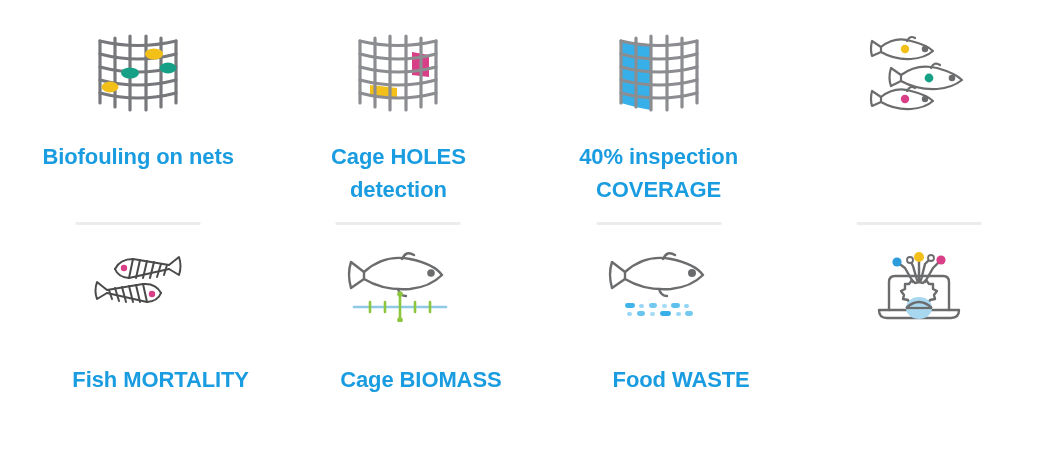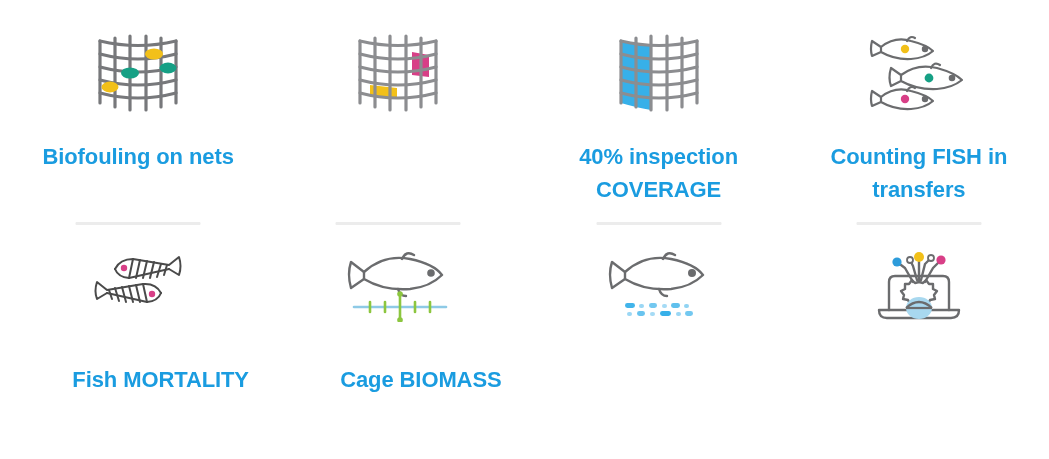--- a/index.html
+++ b/index.html
@@ -121,20 +121,21 @@
             <path d="M71 11 L71 80"></path>
             <path d="M86 14 L86 76"></path>
             <path d="M10 14 Q48 23 86 14"></path>
             <path d="M10 27 Q48 37 86 27"></path>
             <path d="M10 40 Q48 50 86 40"></path>
             <path d="M10 53 Q48 63 86 53"></path>
             <path d="M10 66 Q48 76 86 66"></path>
           </g>
         </svg>
       </div>
+      <div class="feature-label">Cage HOLES detection</div>
     </div>
 
     
     <div class="feature-cell">
       <div class="icon-wrap">
         <svg width="96" height="92" viewBox="0 0 96 92" aria-hidden="true">
           <path d="M10 14 Q27 18 40 19 L40 83 Q27 81 10 76 Z" fill="#37b0e9"></path>
           <g stroke="#8c8d90" stroke-width="3.2" fill="none" stroke-linecap="round">
             <path d="M10 14 L10 76"></path>
             <path d="M25 11 L25 80"></path>
@@ -172,21 +173,20 @@
             <path d="M14 66 Q28 55 44 60 Q60 64 66 70 Q58 77 44 78 Q28 79 14 71 Z"></path>
             <path d="M14 66 L5 60 Q3 68 5 75 L14 71"></path>
             <path d="M40 60 Q43 54 48 57"></path>
             <circle cx="58" cy="68" r="2.1" fill="#6b6c6e"></circle>
           </g>
           <circle cx="38" cy="18" r="4.2" fill="#f2c019"></circle>
           <circle cx="62" cy="47" r="4.4" fill="#16a085"></circle>
           <circle cx="38" cy="68" r="4.2" fill="#d83f87"></circle>
         </svg>
       </div>
-      <div class="feature-label">Counting FISH in transfers</div>
     </div>
   </div>
 
   <div class="contents-row row-bottom">
 
     
     <div class="feature-cell">
       <div class="icon-wrap">
         <svg width="110" height="72" viewBox="0 0 110 72" aria-hidden="true">
           <g fill="none" stroke="#4a4a4a" stroke-width="2" stroke-linecap="round" stroke-linejoin="round">
@@ -264,20 +264,21 @@
             <rect x="79" y="58" width="5" height="4" rx="2" opacity="0.55"></rect>
             <rect x="22" y="66" width="5" height="4" rx="2" opacity="0.5"></rect>
             <rect x="32" y="65" width="8" height="5" rx="2.4" opacity="0.75"></rect>
             <rect x="45" y="66" width="5" height="4" rx="2" opacity="0.45"></rect>
             <rect x="55" y="65" width="11" height="5" rx="2.4" opacity="1"></rect>
             <rect x="71" y="66" width="5" height="4" rx="2" opacity="0.5"></rect>
             <rect x="80" y="65" width="8" height="5" rx="2.4" opacity="0.7"></rect>
           </g>
         </svg>
       </div>
+      <div class="feature-label">Food WASTE</div>
     </div>
 
     
     <div class="feature-cell">
       <div class="icon-wrap">
         <svg width="100" height="90" viewBox="0 0 100 90" aria-hidden="true">
           <g fill="none" stroke="#6b6c6e" stroke-width="2.4" stroke-linecap="round" stroke-linejoin="round">
 
             <path d="M20 72 L20 44 Q20 38 26 38 L74 38 Q80 38 80 44 L80 72"></path>
 

